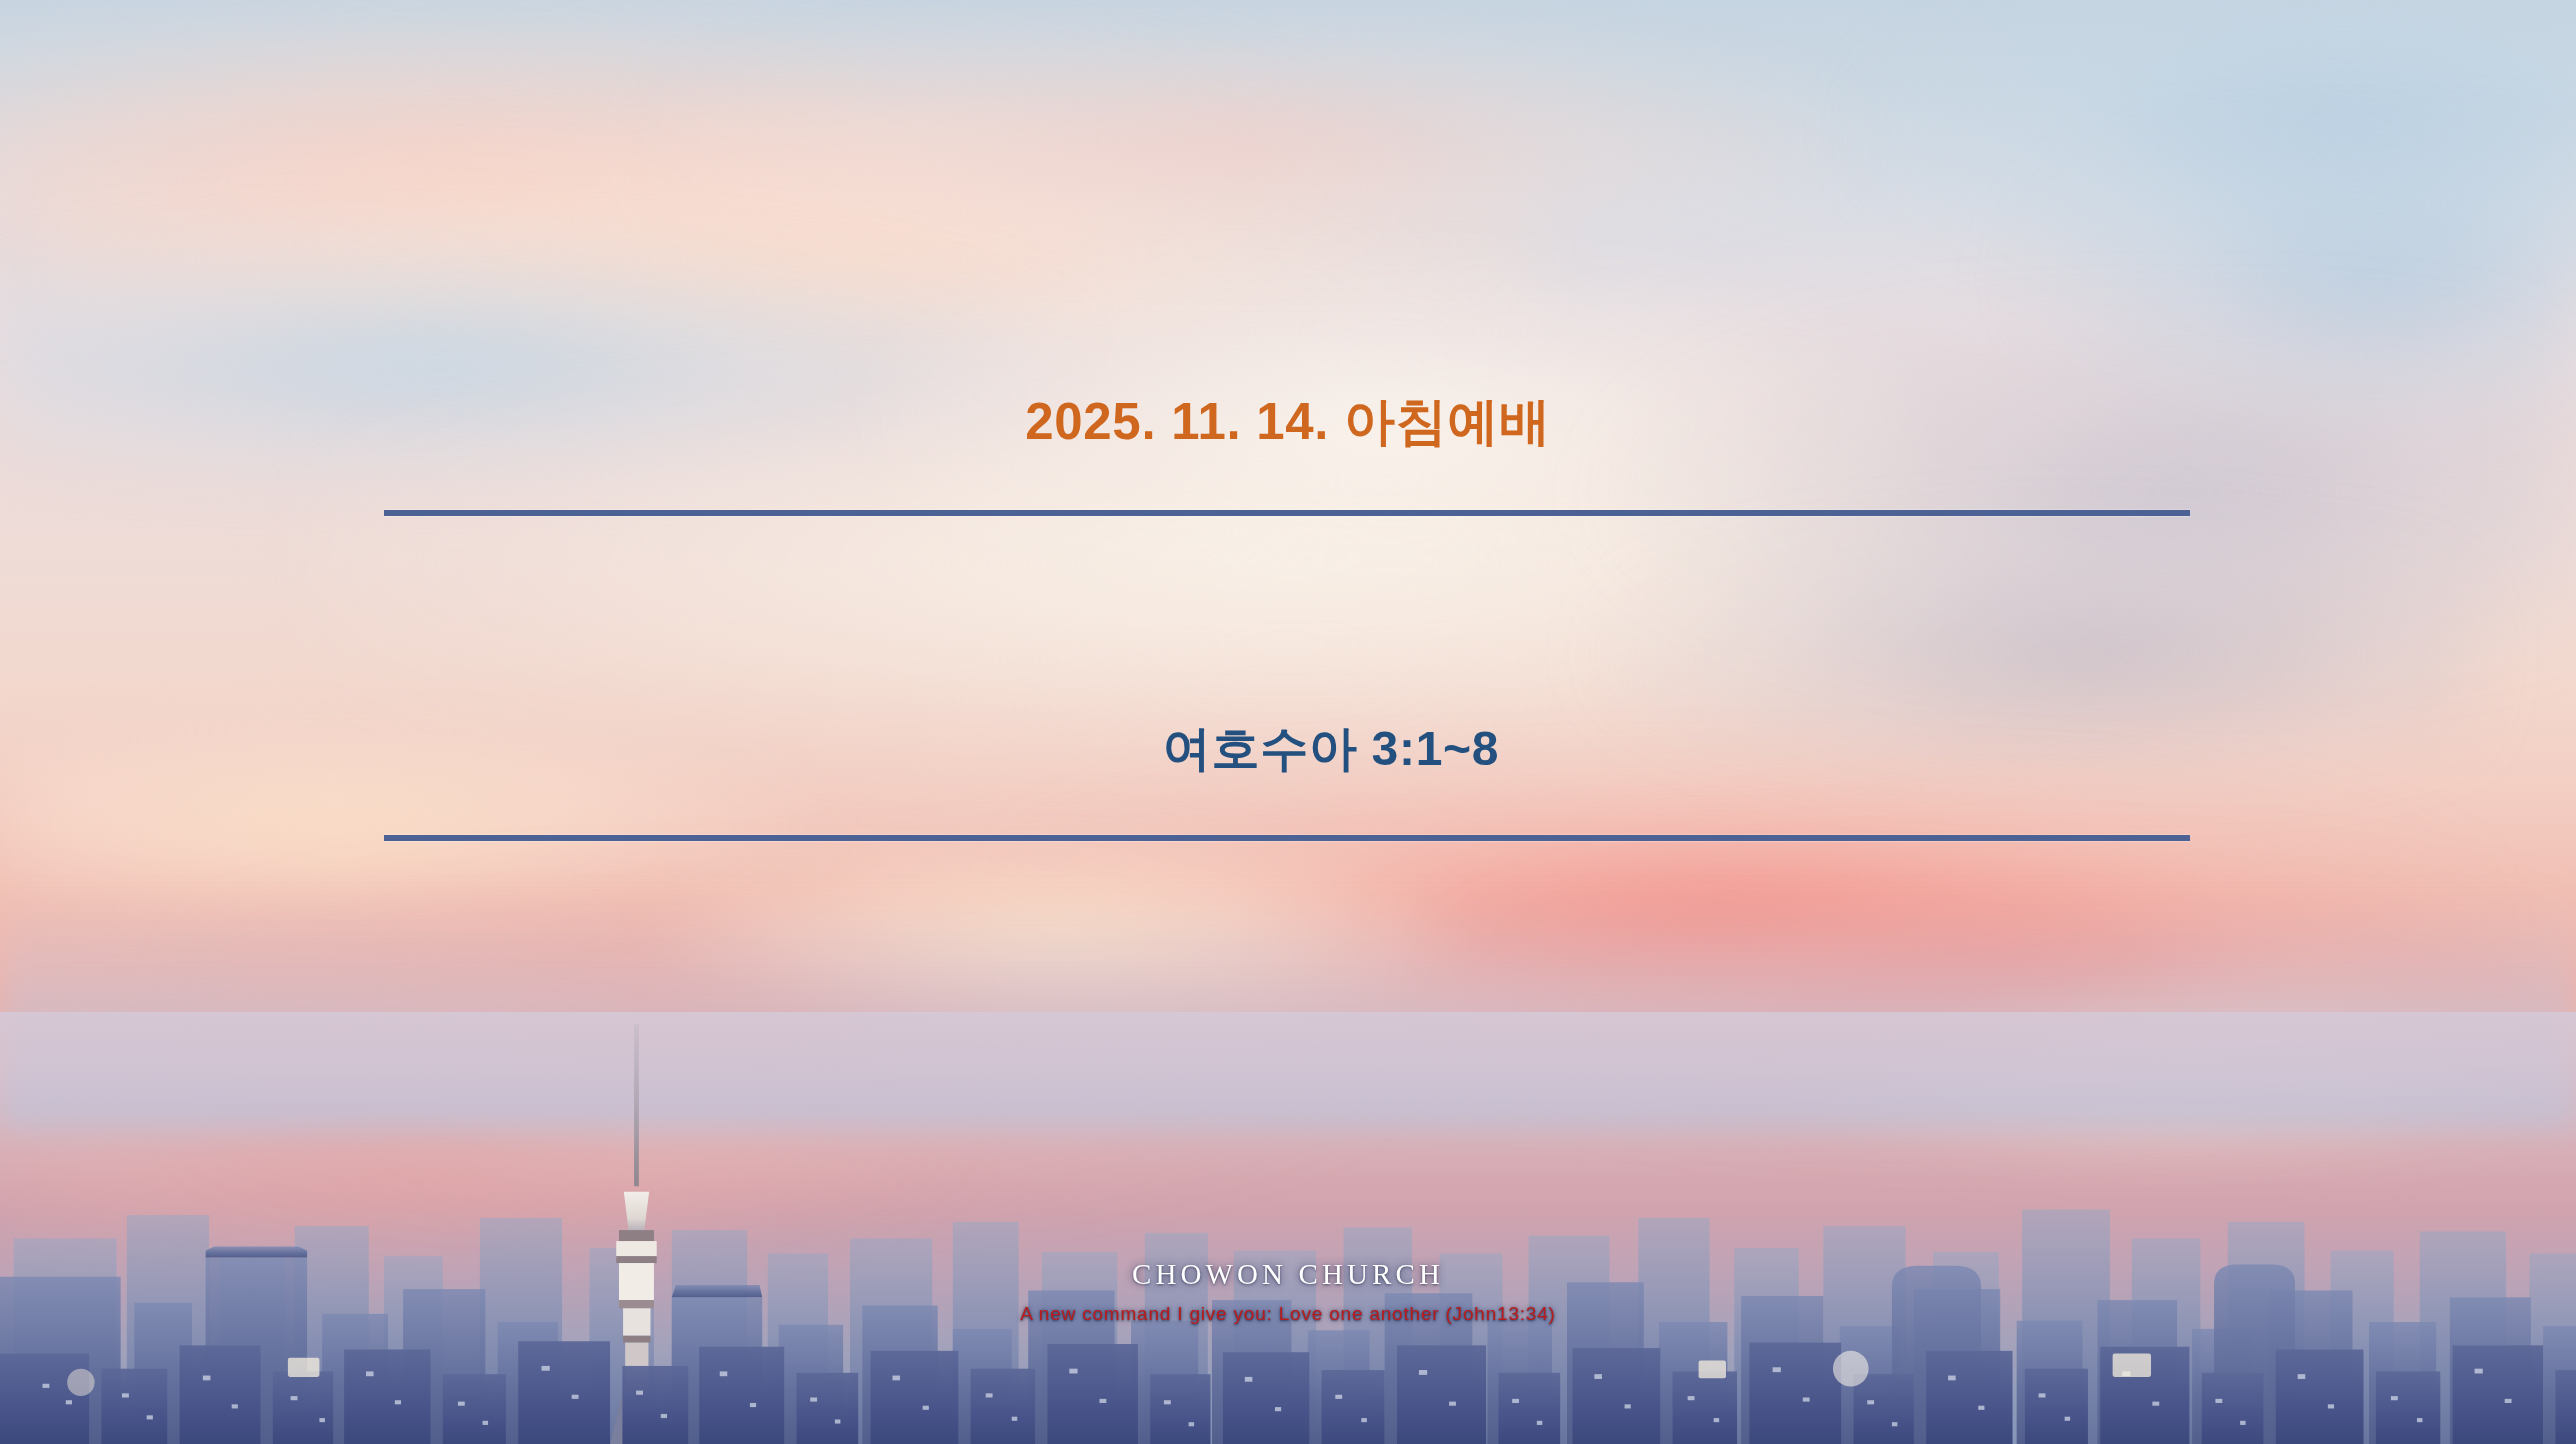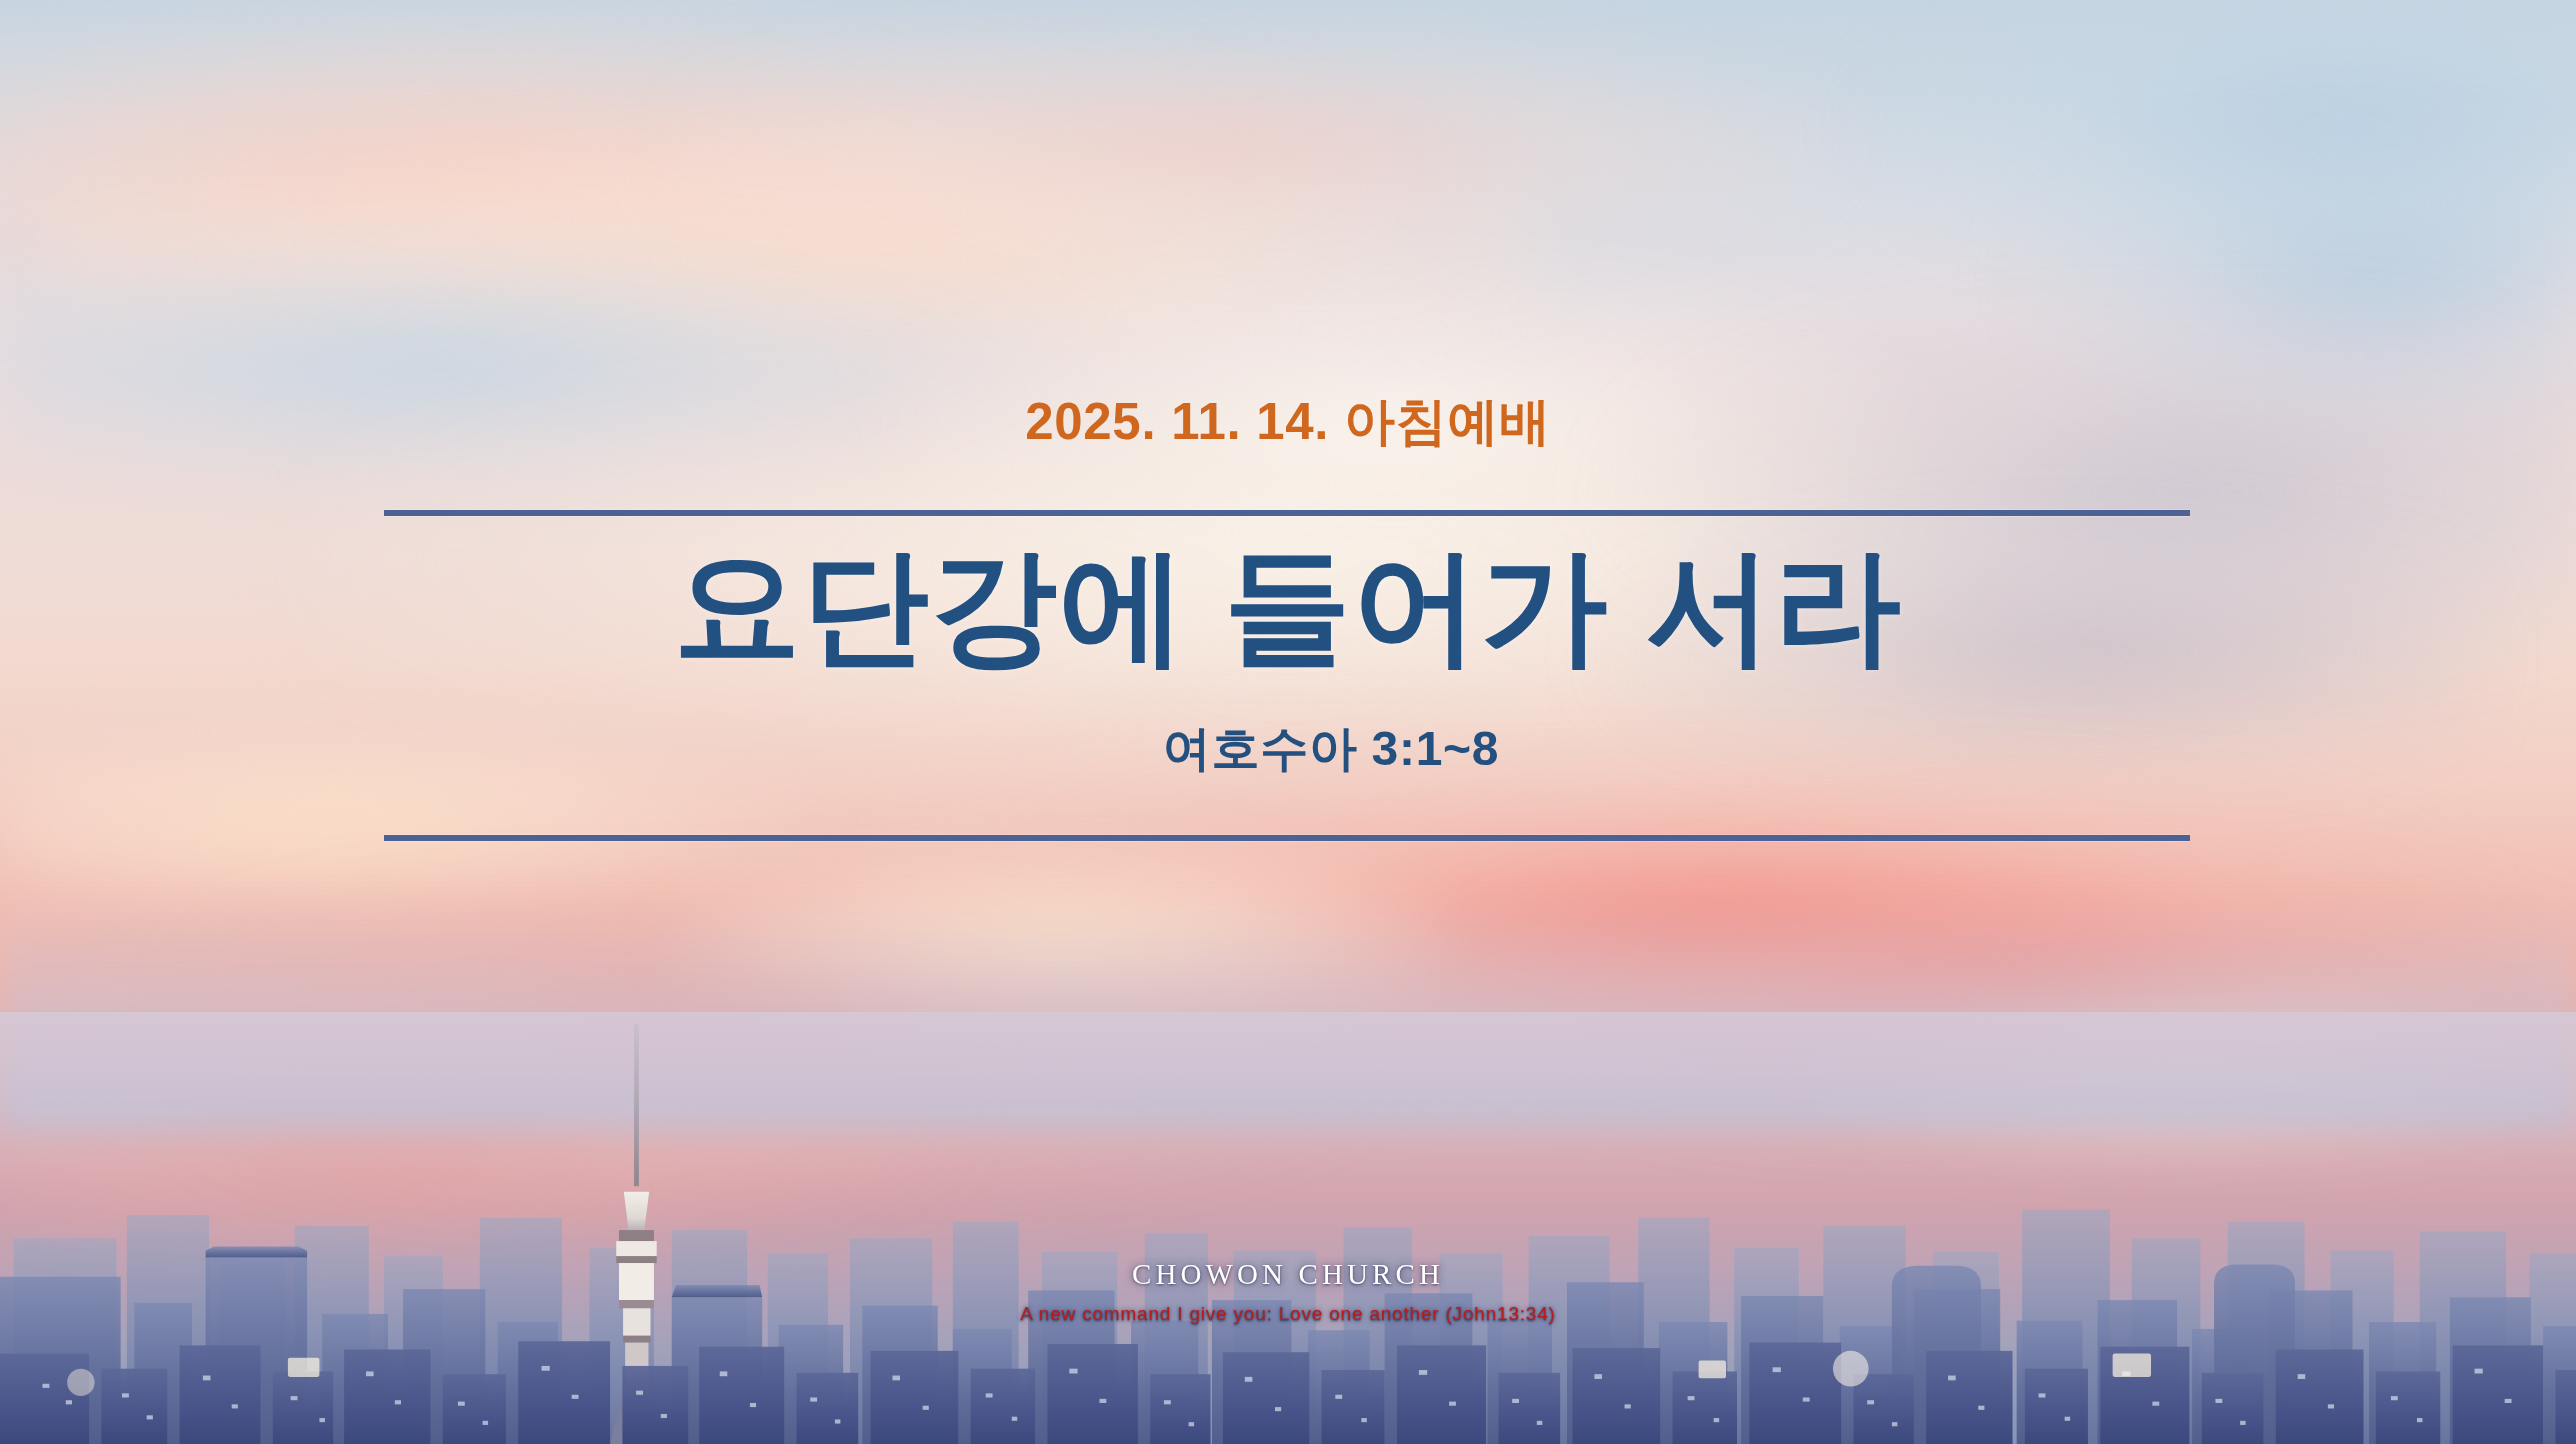--- a/index.html
+++ b/index.html
@@ -576,21 +576,20 @@
     </svg>
     <div class="city-fade"></div>
   </div>
 
   <div class="content">
 
     <div class="service-date">2025. 11. 14. 아침예배</div>
 
     <div class="rule rule-top"></div>
 
-    <div class="sermon-title">요단강에 들어가 서라</div>
 
     <div class="sermon-scripture">여호수아 3:1~8</div>
 
     <div class="rule rule-bottom"></div>
 
     <div class="church-logo">
       <div class="church-name">CHOWON CHURCH</div>
       <div class="church-tagline">A new command I give you: Love one another (John13:34)</div>
     </div>
 

